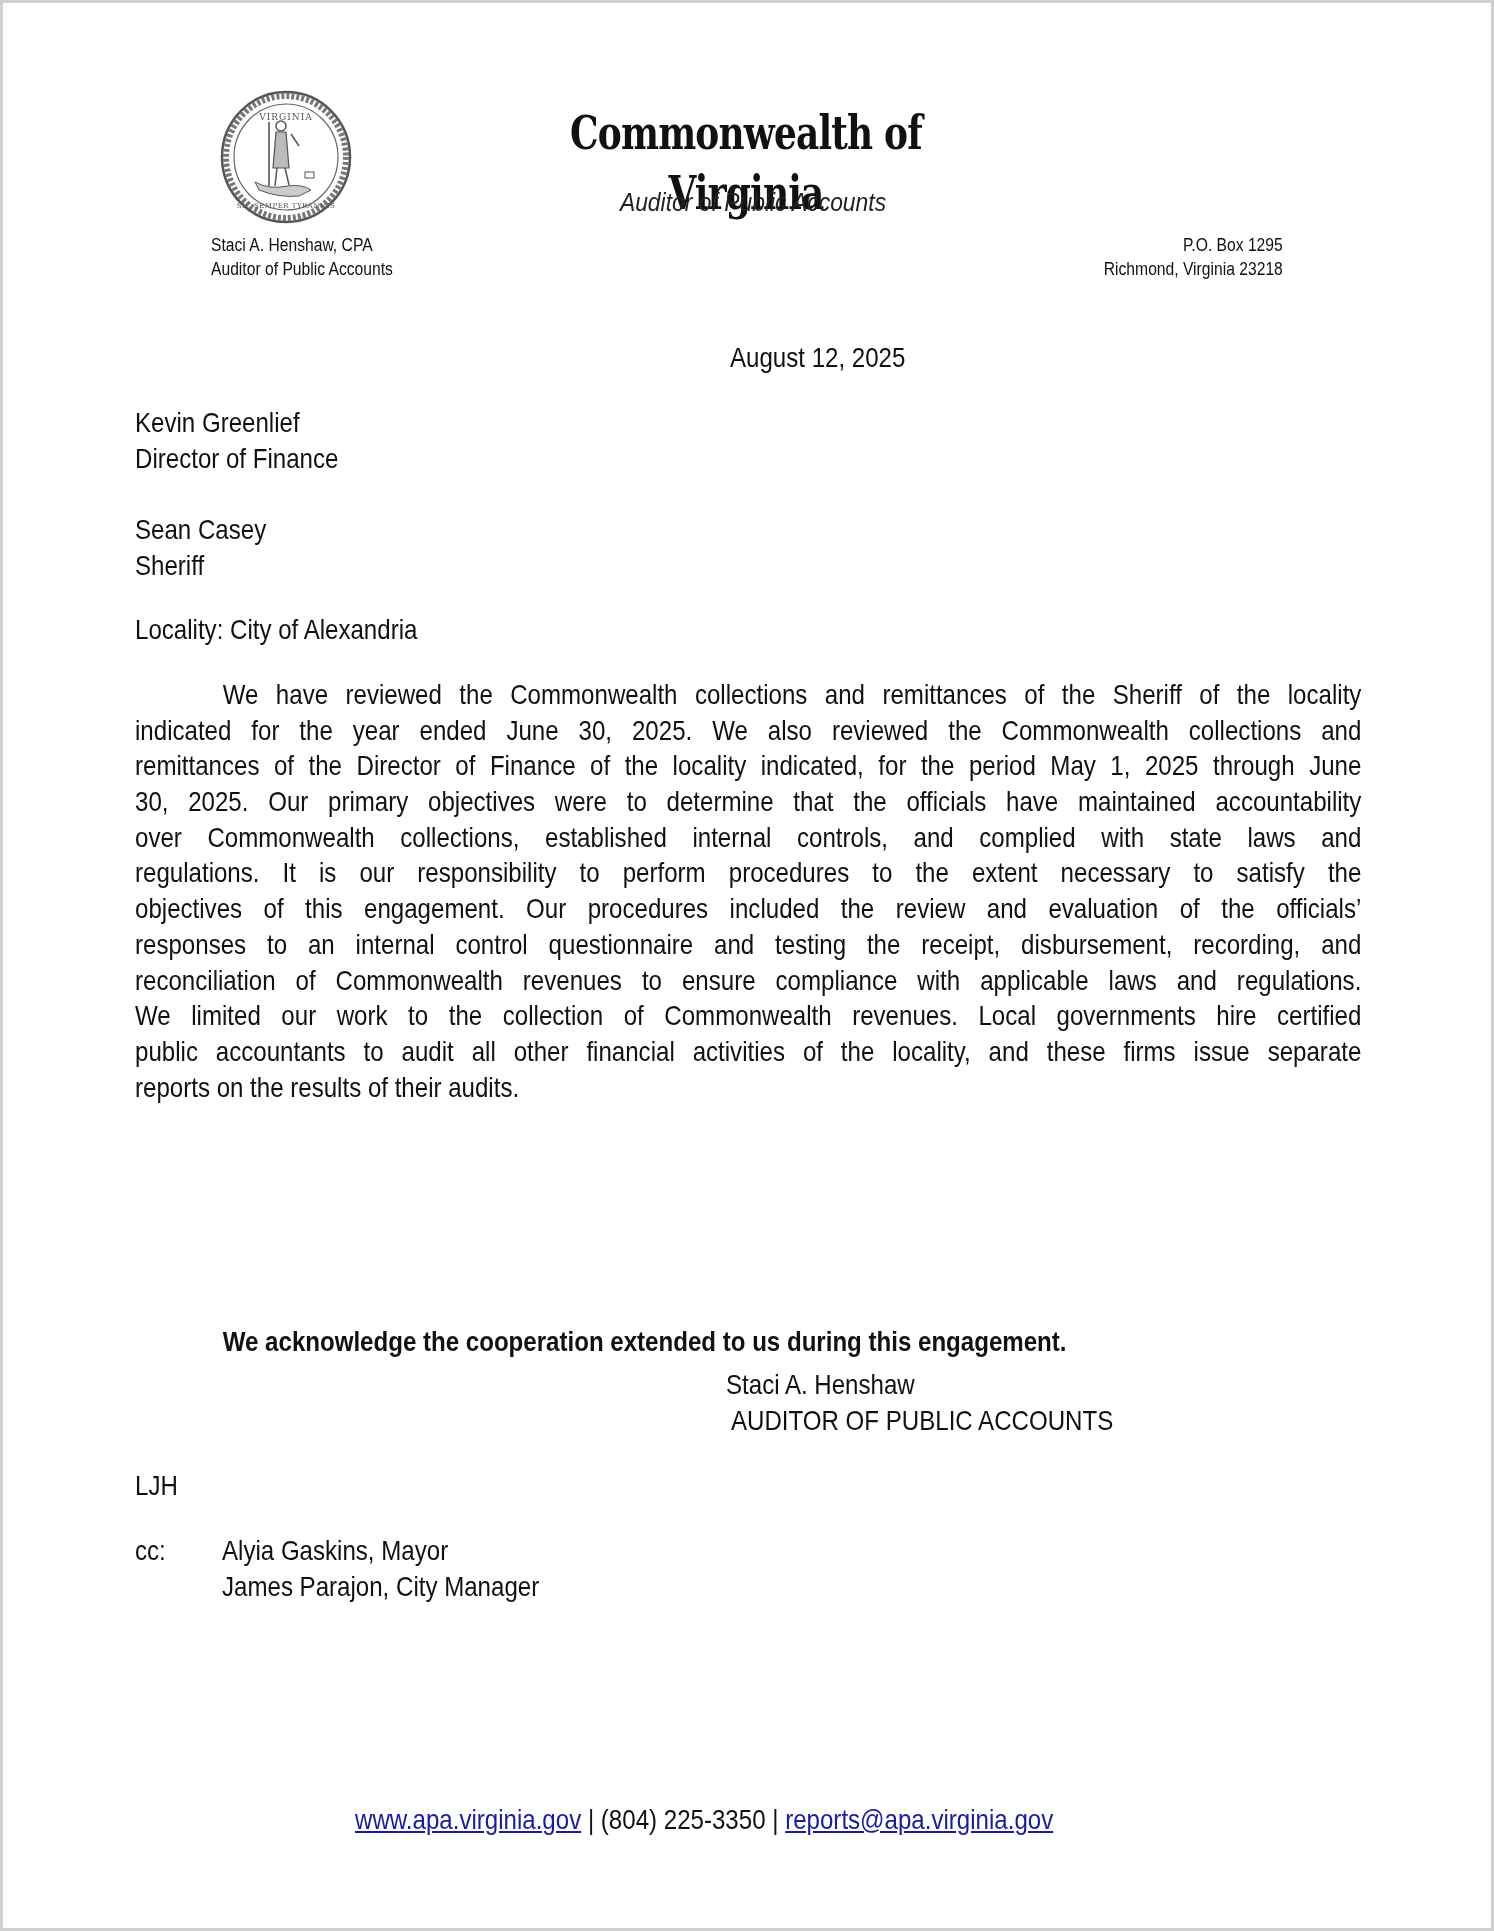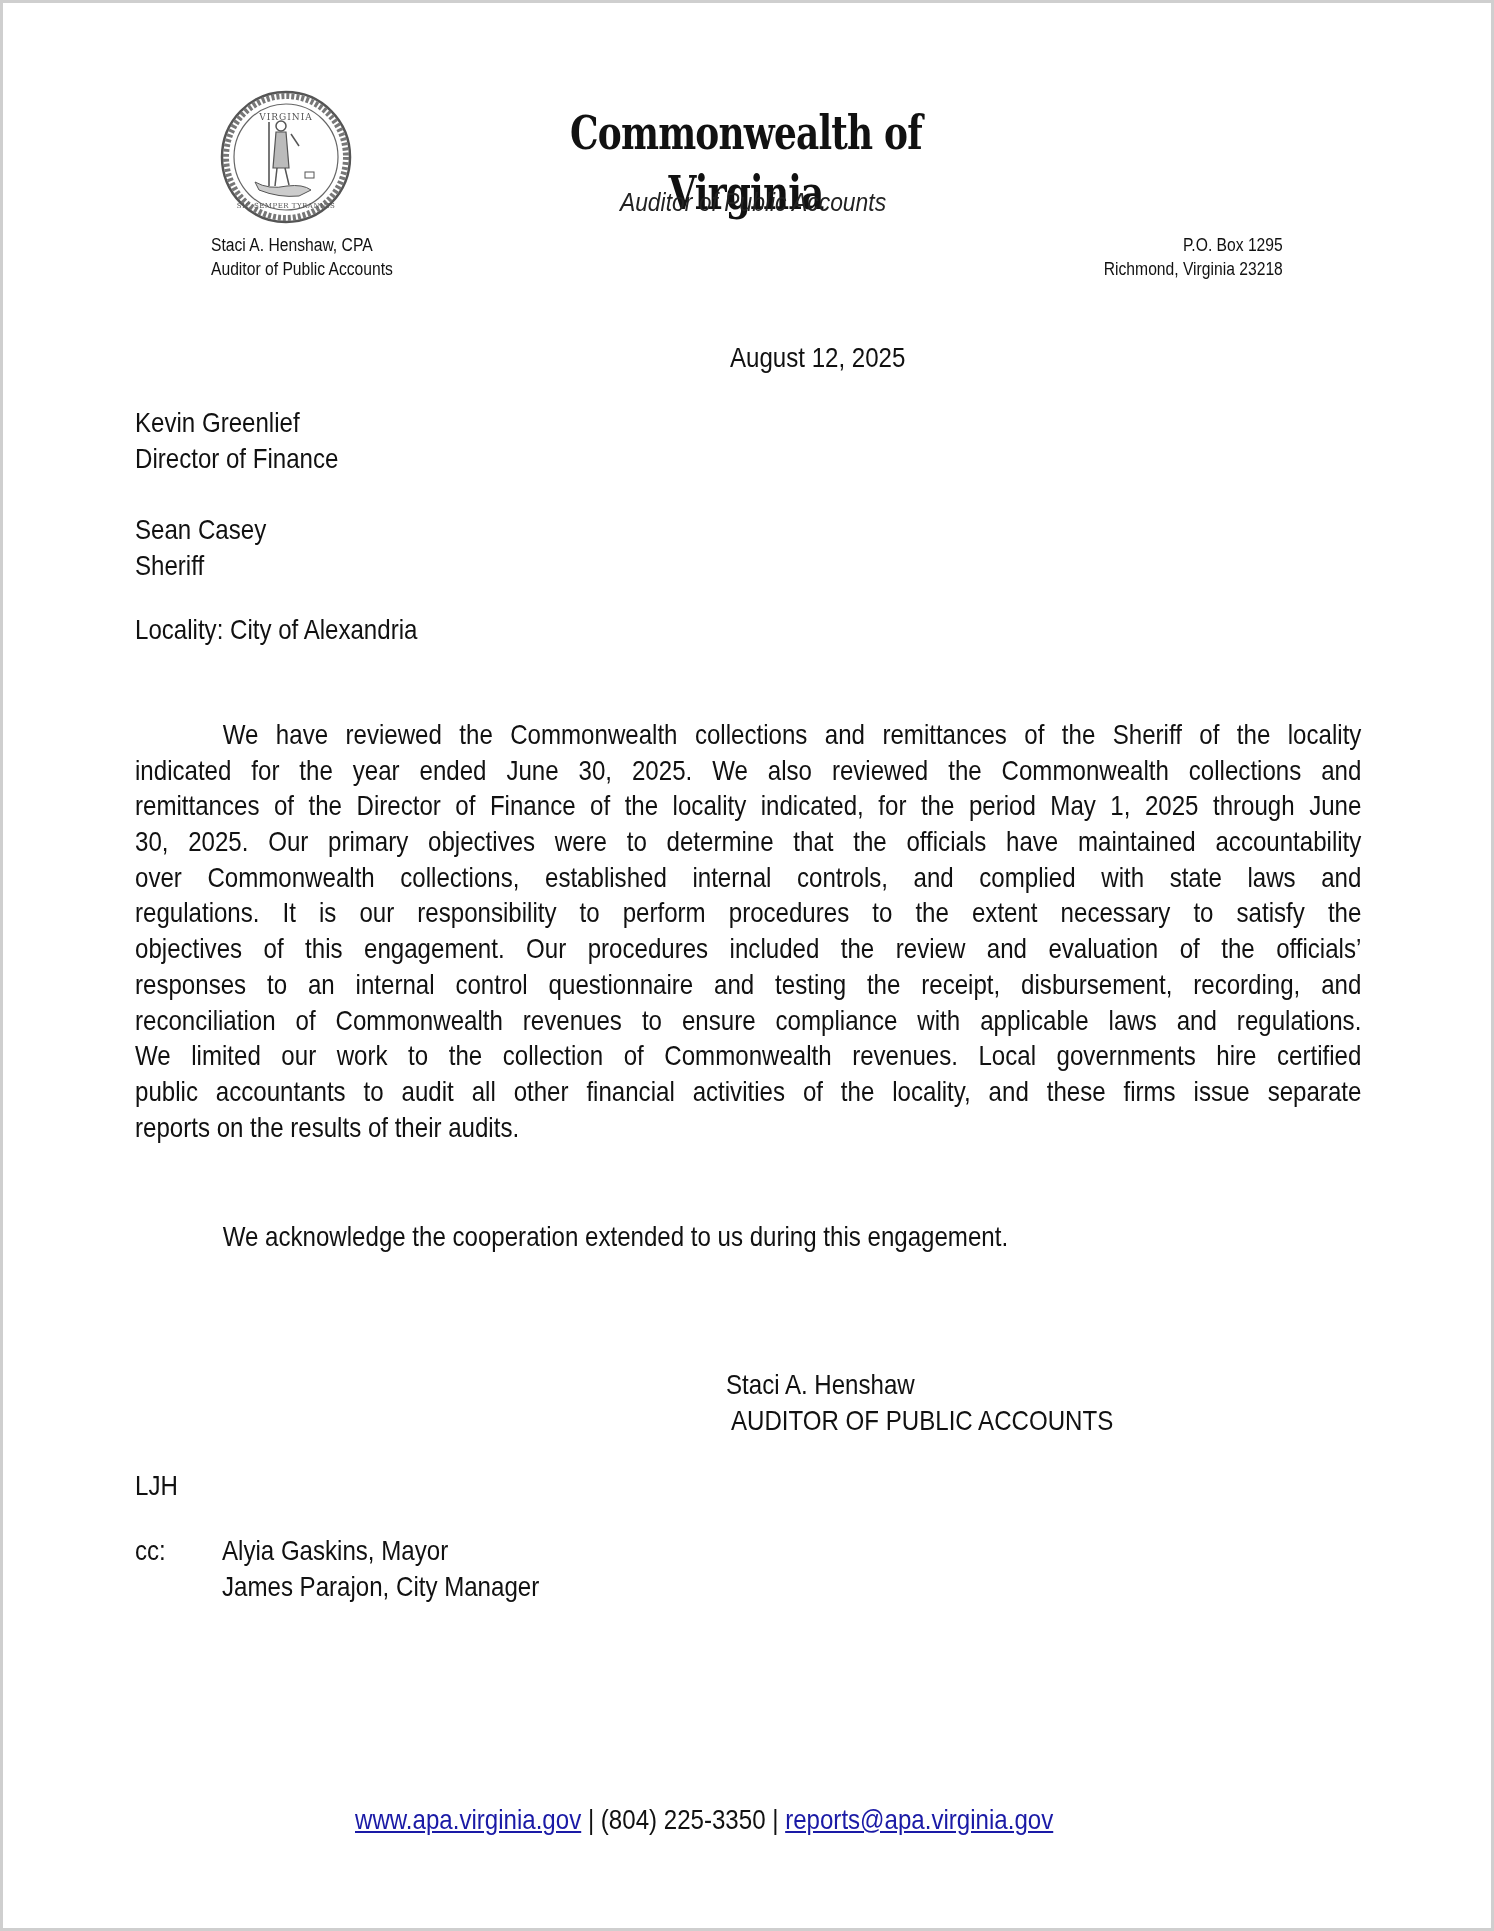--- a/index.html
+++ b/index.html
@@ -75,37 +75,37 @@
 
   <div class="abs txt" style="left:727px; top:341px;">August 12, 2025</div>
 
   <div class="abs txt" style="left:132px; top:406px;">Kevin Greenlief</div>
   <div class="abs txt" style="left:132px; top:442px;">Director of Finance</div>
   <div class="abs txt" style="left:132px; top:513px;">Sean Casey</div>
   <div class="abs txt" style="left:132px; top:549px;">Sheriff</div>
 
   <div class="abs txt" style="left:132px; top:613px;">Locality: City of Alexandria</div>
 
-  <div class="para" style="top:714px;">
+  <div class="para" style="top:674px;">
     <div class="pline indent">We have reviewed the Commonwealth collections and remittances of the Sheriff of the locality</div>
     <div class="pline">indicated for the year ended June 30, 2025.  We also reviewed the Commonwealth collections and</div>
     <div class="pline">remittances of the Director of Finance of the locality indicated, for the period May 1, 2025 through June</div>
     <div class="pline">30, 2025.  Our primary objectives were to determine that the officials have maintained accountability</div>
     <div class="pline">over Commonwealth collections, established internal controls, and complied with state laws and</div>
     <div class="pline">regulations.  It is our responsibility to perform procedures to the extent necessary to satisfy the</div>
     <div class="pline">objectives of this engagement.  Our procedures included the review and evaluation of the officials’</div>
     <div class="pline">responses to an internal control questionnaire and testing the receipt, disbursement, recording, and</div>
     <div class="pline">reconciliation of Commonwealth revenues to ensure compliance with applicable laws and regulations.</div>
     <div class="pline">We limited our work to the collection of Commonwealth revenues.  Local governments hire certified</div>
     <div class="pline">public accountants to audit all other financial activities of the locality, and these firms issue separate</div>
     <div class="pline last">reports on the results of their audits.</div>
   </div>
 
 
-  <div class="para" style="top:1216px;">
+  <div class="para" style="top:1321px;font-weight:bold;">
     <div class="pline indent last">We acknowledge the cooperation extended to us during this engagement.</div>
   </div>
 
   <div class="abs txt" style="left:723px; top:1368px;">Staci A. Henshaw</div>
   <div class="abs txt" style="left:728px; top:1404px;">AUDITOR OF PUBLIC ACCOUNTS</div>
 
   <div class="abs txt" style="left:132px; top:1469px;">LJH</div>
 
   <div class="abs txt" style="left:132px; top:1534px;">cc:</div>
   <div class="abs txt" style="left:219px; top:1534px;">Alyia Gaskins, Mayor</div>

